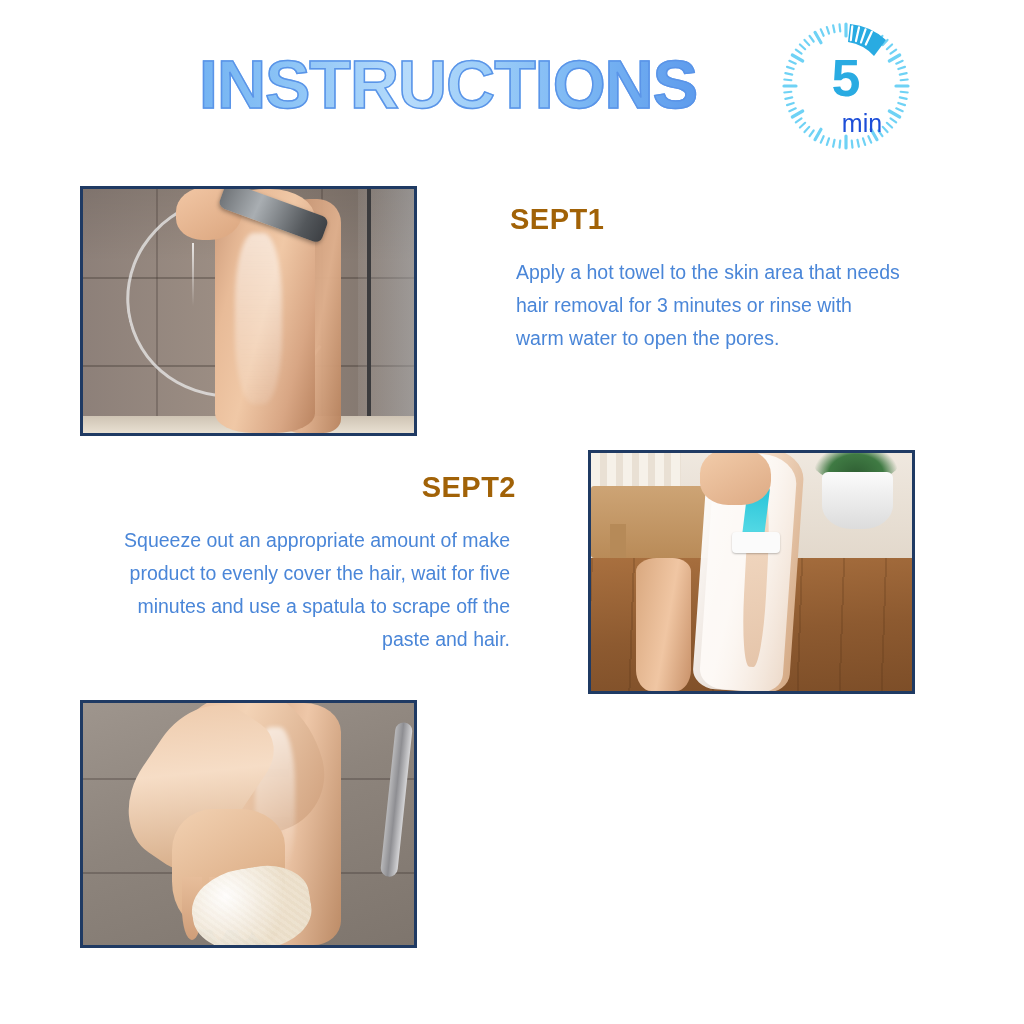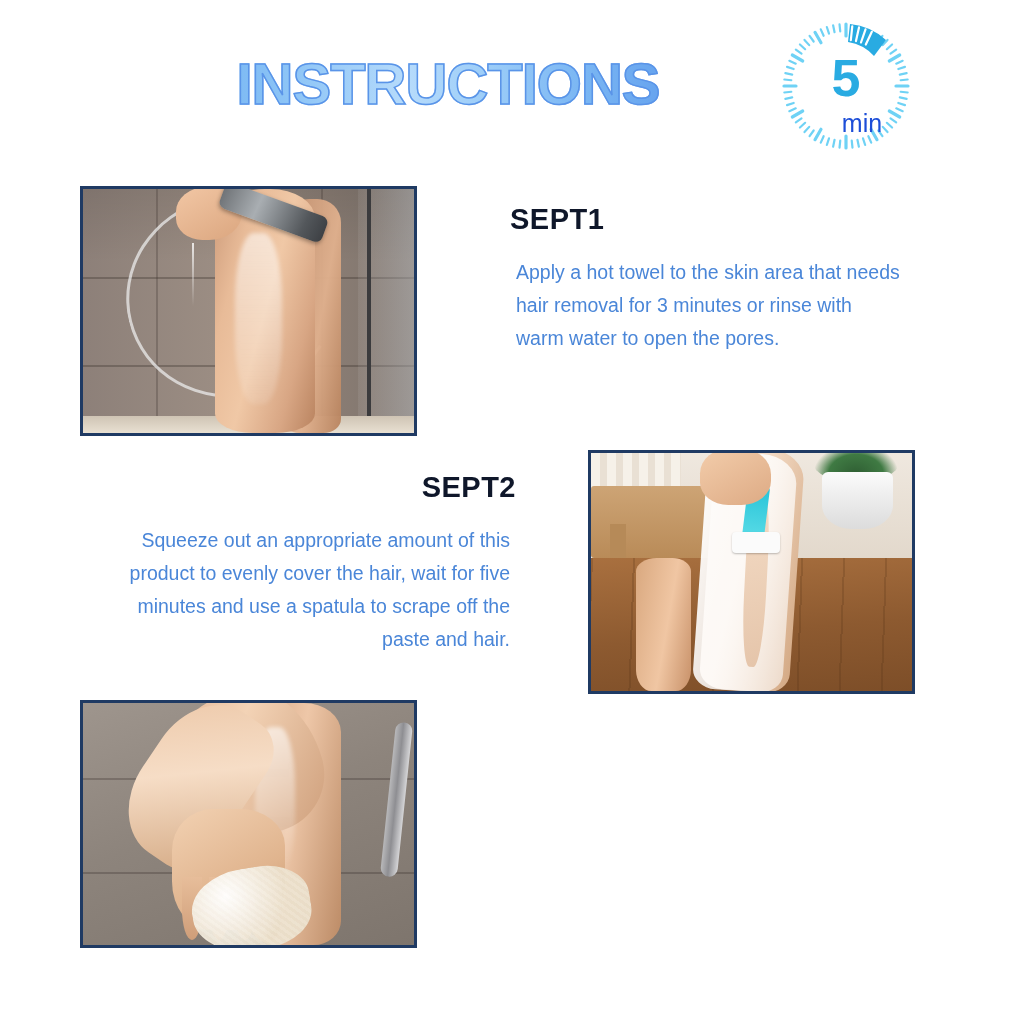--- a/index.html
+++ b/index.html
@@ -12,21 +12,21 @@
   }
   .page{position:relative;width:1024px;height:1024px;}
 
   
   .header{position:absolute;left:0;top:0;width:1024px;height:180px;}
 
   .title{
     position:absolute;
     left:112px; top:34px;
     width:672px;
-    font-size:58px;
+    font-size:68px;
     font-weight:bold;
     letter-spacing:-1px;
     line-height:100px;
     text-align:center;
     white-space:nowrap;
     background:linear-gradient(90deg,
         #5d9ced 0%,
         #72b2f2 12%,
         #8cc4f6 26%,
         #b6dbfb 44%,
@@ -79,21 +79,21 @@
   .photo-left{left:80px;top:0;width:337px;height:100%;}
   .photo-right{left:588px;top:0;width:327px;height:100%;}
 
   .txt{position:absolute;}
   .txt-right{left:510px;top:16px;width:400px;text-align:left;}
   .txt-left{left:112px;top:20px;width:404px;text-align:right;}
 
   .step-title{
     font-size:29px;
     font-weight:bold;
-    color:#0f172a;
+    color:#a16207;
     line-height:34px;
     letter-spacing:0.5px;
     margin:0 0 20px 0;
   }
   .step-body{
     font-size:19.5px;
     color:#4a86d8;
     line-height:33px;
     margin:6px;
   }
@@ -312,21 +312,21 @@
     <div class="txt txt-right">
       <div class="step-title">SEPT1</div>
       <div class="step-body">Apply a hot towel to the skin area that needs hair removal for 3 minutes or rinse with warm water to open the pores.</div>
     </div>
   </div>
 
   <div class="row row2">
 
     <div class="txt txt-left">
       <div class="step-title">SEPT2</div>
-      <div class="step-body">Squeeze out an appropriate amount of this product to evenly cover the hair, wait for five minutes and use a spatula to scrape off the paste and hair.</div>
+      <div class="step-body">Squeeze out an appropriate amount of make product to evenly cover the hair, wait for five minutes and use a spatula to scrape off the paste and hair.</div>
     </div>
 
     <div class="photo photo-right">
       <div class="inner">
         <div class="p2-wall"></div>
         <div class="p2-curtain"></div>
         <div class="p2-bench"></div>
         <div class="p2-benchleg"></div>
         <div class="p2-floor2"></div>
         <div class="p2-plant"></div>

